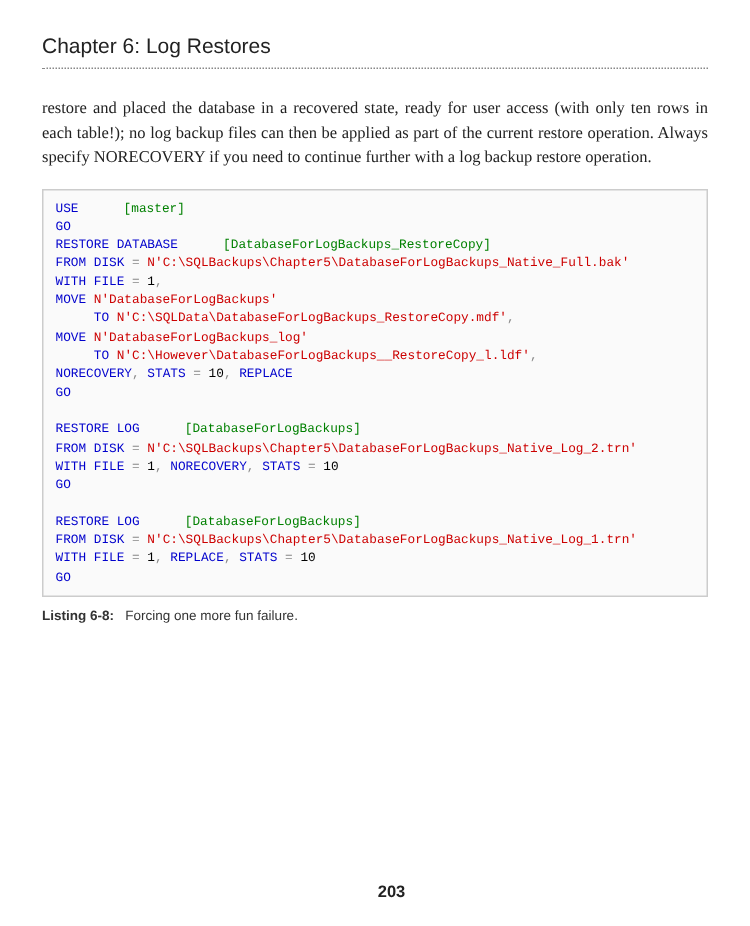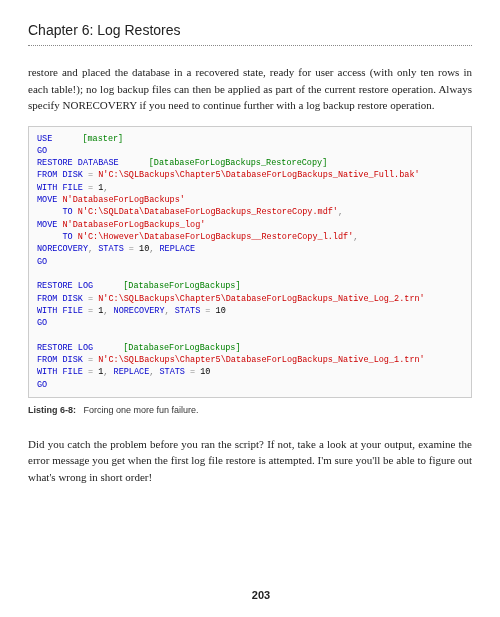--- a/index.html
+++ b/index.html
@@ -95,17 +95,16 @@
 <span class="kw-blue">RESTORE LOG</span><span class="kw-green"> [DatabaseForLogBackups]</span>
 <span class="kw-blue">FROM DISK</span><span class="kw-gray"> =</span><span class="kw-red"> N'C:\SQLBackups\Chapter5\DatabaseForLogBackups_Native_Log_1.trn'</span>
 <span class="kw-blue">WITH FILE</span><span class="kw-gray"> =</span><span class="kw-black"> 1</span><span class="kw-gray">,</span><span class="kw-blue"> REPLACE</span><span class="kw-gray">,</span><span class="kw-blue"> STATS</span><span class="kw-gray"> =</span><span class="kw-black"> 10</span>
 <span class="kw-blue">GO</span></div>
 
   <div class="listing-caption">
     <span class="label">Listing 6-8:</span>
     &nbsp;&nbsp;<span>Forcing one more fun failure.</span>
   </div>
 
-  <p class="body-para">Did you catch the problem before you ran the script? If not, take a look at your output, examine the error message you get when the first log file restore is attempted. I'm sure you'll be able to figure out what's wrong in short order!</p>
 
 </div>
 
 <div class="page-number">203</div>
 
 </body></html>

